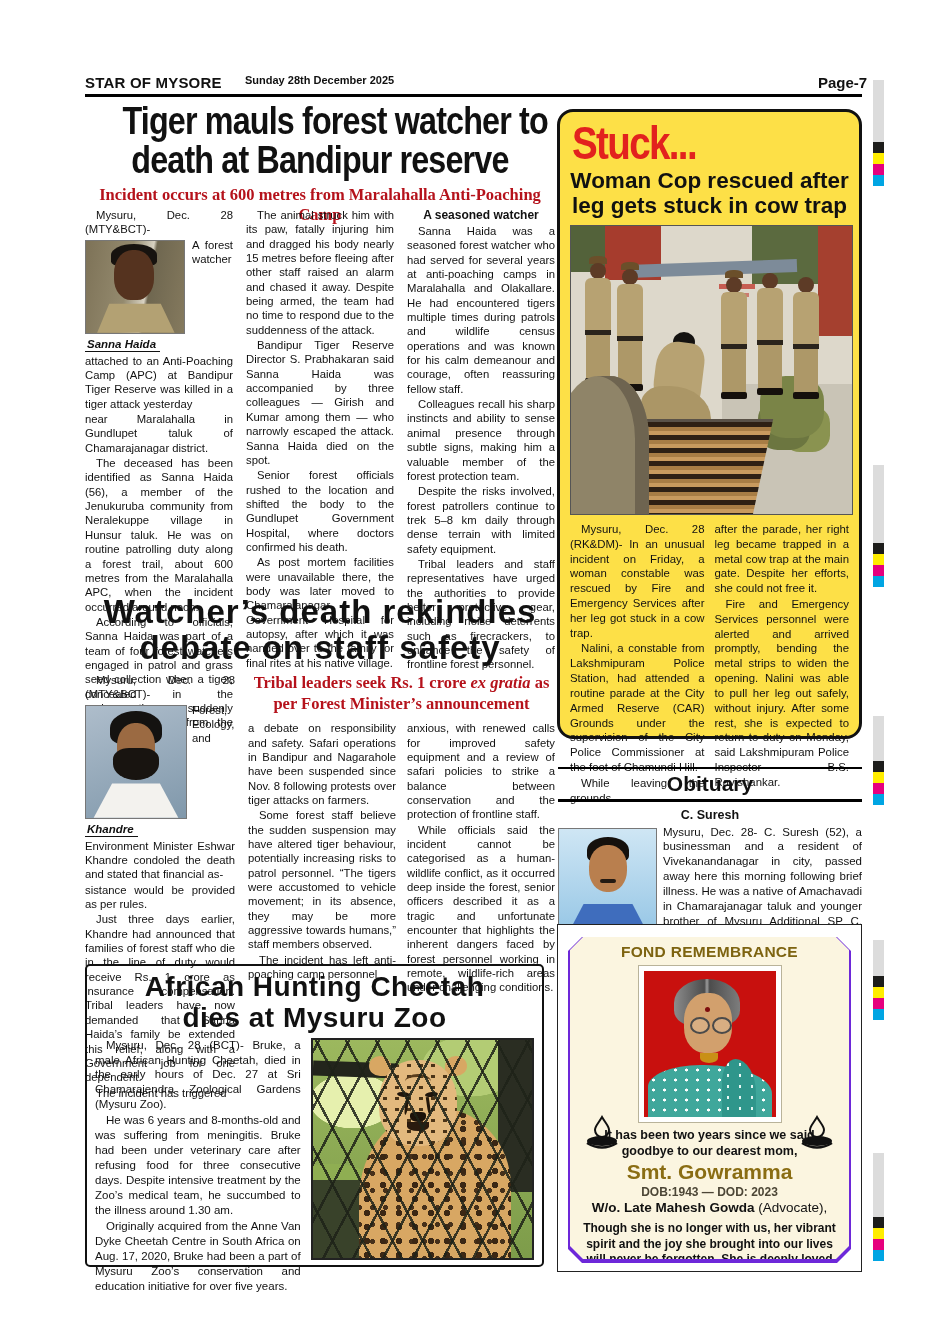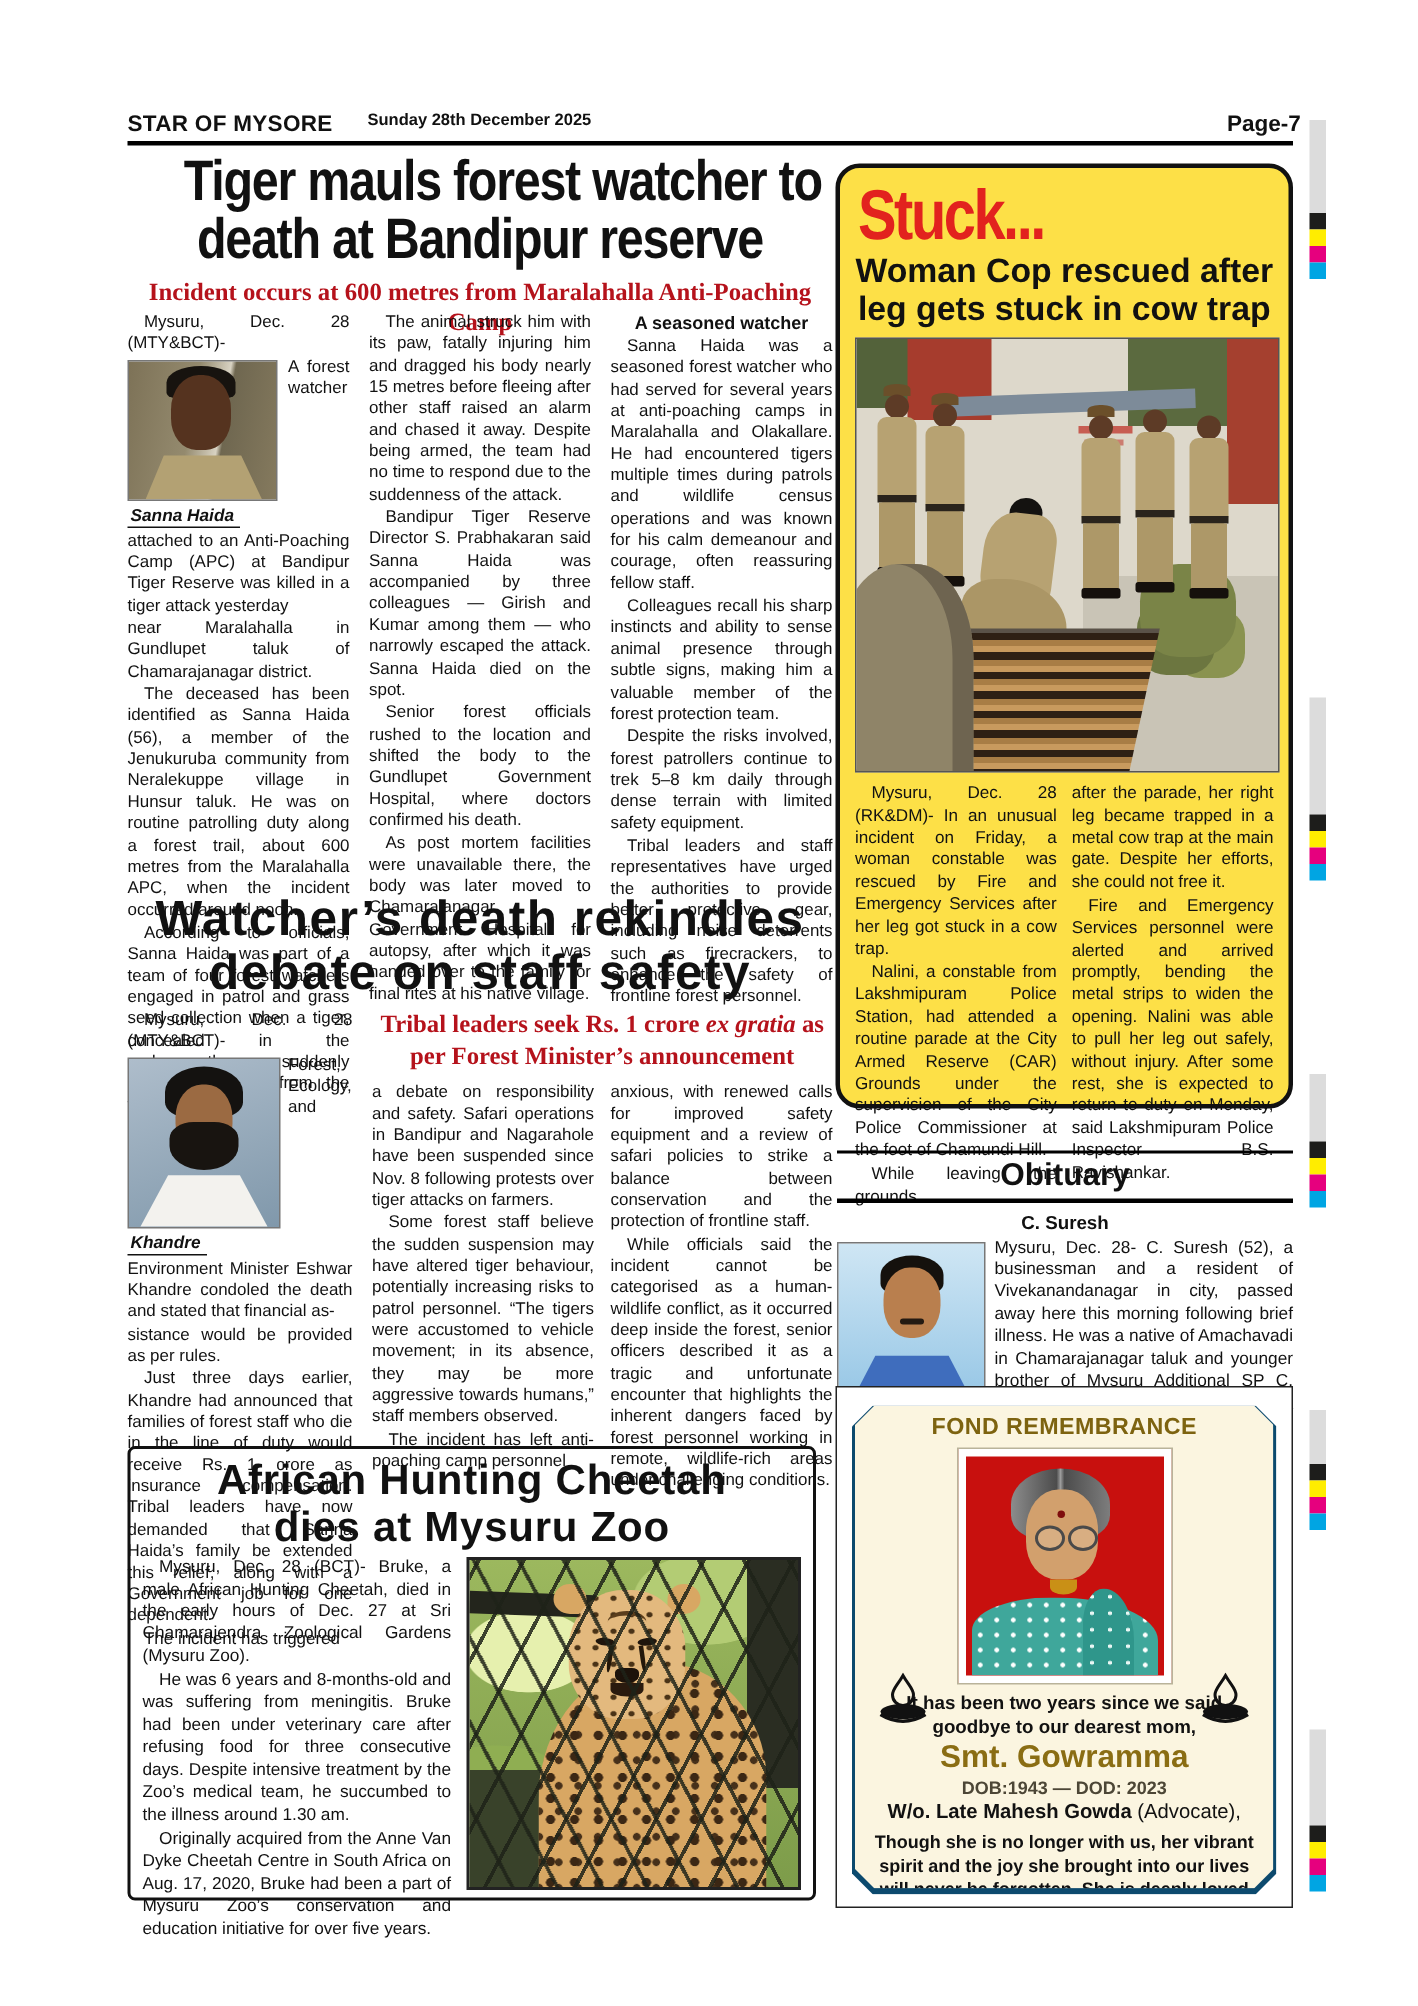--- a/index.html
+++ b/index.html
@@ -72,21 +72,21 @@
   .cheetah-photo{position:relative;width:226px;height:218px;border:2.5px solid #222;overflow:hidden;
       background:
         radial-gradient(70px 45px at 18% 28%,#e6f0ae 0 60%,transparent 61%),
         radial-gradient(90px 55px at 8% 72%,#8fae52 0 60%,transparent 61%),
         radial-gradient(80px 50px at 72% 12%,#b3cc74 0 60%,transparent 61%),
         linear-gradient(#9cb85e,#7d9c4a);}
 
   
   .rem-box{position:absolute;left:557px;top:924px;width:305px;height:348px;border:1.5px solid #222;
            box-sizing:border-box;background:#fff;padding:10px;}
-  .rem-frame{width:100%;height:100%;background:#0c4a6e;box-sizing:border-box;
+  .rem-frame{width:100%;height:100%;background:#6d28d9;box-sizing:border-box;
       clip-path:polygon(14px 0,calc(100% - 14px) 0,100% 14px,100% calc(100% - 14px),calc(100% - 14px) 100%,14px 100%,0 calc(100% - 14px),0 14px);}
   .rem-inner{position:relative;width:calc(100% - 4px);height:calc(100% - 4px);margin:2px;background:#fbf5e0;box-sizing:border-box;
       clip-path:polygon(13px 0,calc(100% - 13px) 0,100% 13px,100% calc(100% - 13px),calc(100% - 13px) 100%,13px 100%,0 calc(100% - 13px),0 13px);
       text-align:center;padding:6px 8px;}
   .rem-title{font-weight:bold;font-size:15.5px;color:#7d6310;letter-spacing:.3px;}
   .gw-photo{position:relative;width:132px;height:146px;margin:5px auto 6px auto;background:#c8100e;
             border:5px solid #fff;outline:1px solid #b9b39a;overflow:hidden;}
   .rem-intro{font-weight:bold;font-size:12.5px;line-height:1.25;width:220px;margin:0 auto;}
   .rem-name{font-weight:bold;font-size:21px;color:#8a6d13;margin:1px 0;}
   .rem-dates{font-size:12px;color:#4c4636;font-weight:bold;}

